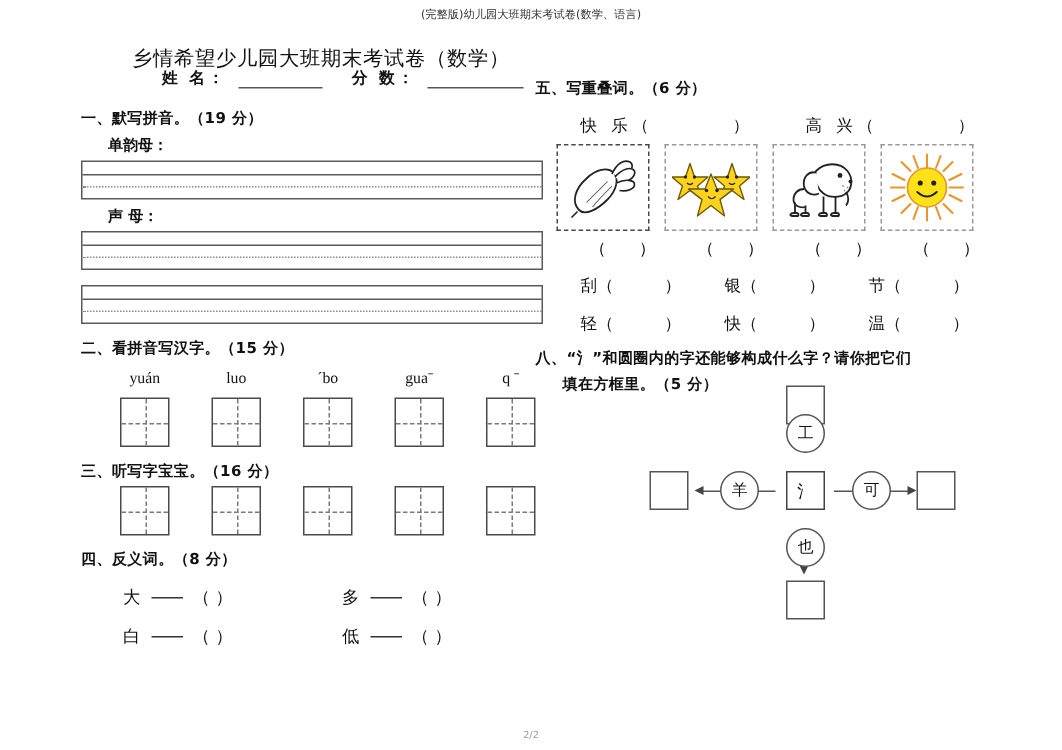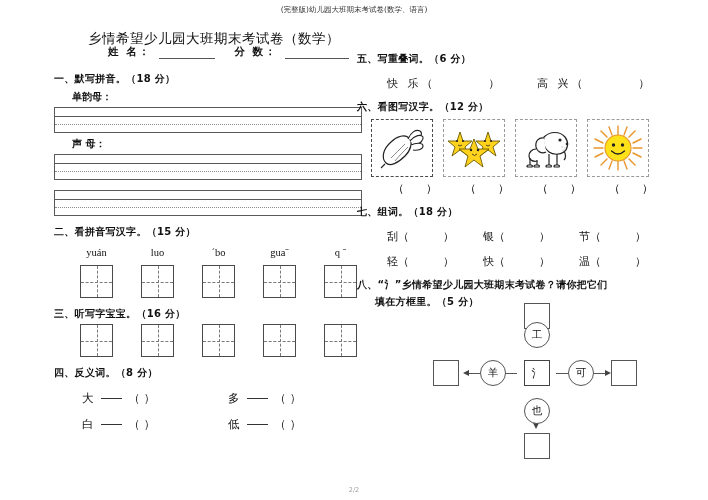--- a/index.html
+++ b/index.html
@@ -315,21 +315,21 @@
 
   <div class="col-left">
 
     <div class="namerow">
       <span class="lbl">姓 名：</span>
       <span class="blank-line bl-name"></span>
       <span class="lbl">分 数：</span>
       <span class="blank-line bl-score"></span>
     </div>
 
-    <div class="sec">一、默写拼音。（18 分）</div>
+    <div class="sec">一、默写拼音。（19 分）</div>
     <div class="sec-sub">单韵母：</div>
 
     <div class="staff">
       <div class="ln l1"></div>
       <div class="ln mid l2"></div>
     </div>
 
     <div class="sec-sub">声  母：</div>
 
     <div class="staff">
@@ -421,21 +421,20 @@
     <div class="sec" style="margin-top:0">五、写重叠词。（6 分）</div>
     <div class="word-row">
       <div class="word-item">
         <span class="ch">快 乐</span><span class="paren">（</span><span>）</span>
       </div>
       <div class="word-item">
         <span class="ch">高 兴</span><span class="paren">（</span><span>）</span>
       </div>
     </div>
 
-    <div class="sec">六、看图写汉字。（12 分）</div>
 
     <div class="pic-row">
 
       <div class="pic-box">
         <svg width="50" height="46" viewBox="0 0 50 46">
           <path d="M9 38 C4 33 6 24 14 17 C20 11 28 9 32 13 C36 17 34 25 28 31 C21 38 13 42 9 38 Z" fill="#ffffff" stroke="#222" stroke-width="1.2"></path>
           <path d="M14 33 C18 29 23 24 28 19" stroke="#555" stroke-width="0.7" fill="none"></path>
           <path d="M18 36 C22 31 27 26 31 22" stroke="#555" stroke-width="0.7" fill="none"></path>
           <path d="M31 14 C34 7 39 4 43 6 C46 8 44 13 39 16" fill="#fff" stroke="#222" stroke-width="1.1"></path>
           <path d="M33 16 C38 10 44 9 46 12 C47 15 43 19 38 20" fill="#fff" stroke="#222" stroke-width="1.1"></path>
@@ -522,21 +521,20 @@
 
     </div>
 
     <div class="paren-row">
       <div class="paren-cell">（）</div>
       <div class="paren-cell">（）</div>
       <div class="paren-cell">（）</div>
       <div class="paren-cell">（）</div>
     </div>
 
-    <div class="sec">七、组词。（18 分）</div>
     <div class="cw-row">
       <div class="cw-item">
         <span>刮</span><span class="paren">（</span><span>）</span>
       </div>
       <div class="cw-item">
         <span>银</span><span class="paren">（</span><span>）</span>
       </div>
       <div class="cw-item">
         <span>节</span><span class="paren">（</span><span>）</span>
       </div>
@@ -546,21 +544,21 @@
         <span>轻</span><span class="paren">（</span><span>）</span>
       </div>
       <div class="cw-item">
         <span>快</span><span class="paren">（</span><span>）</span>
       </div>
       <div class="cw-item">
         <span>温</span><span class="paren">（</span><span>）</span>
       </div>
     </div>
 
-    <div class="sec">八、“氵”乡情希望少儿园大班期末考试卷？请你把它们</div>
+    <div class="sec">八、“氵”和圆圈内的字还能够构成什么字？请你把它们</div>
     <div class="sec" style="margin-top:3px;padding-left:18px">填在方框里。（5 分）</div>
 
     <div class="diagram">
 
       <div class="d-line" style="left:119px; top:22px; width:1.2px; height:13px;"></div>
       <div class="d-line" style="left:119px; top:61px; width:1.2px; height:12px;"></div>
       <div class="d-line" style="left:119px; top:99px; width:1.2px; height:12px;"></div>
       <div class="d-line" style="left:88px; top:60px; width:12px; height:1.2px;"></div>
       <div class="d-line" style="left:51px; top:60px; width:12px; height:1.2px;"></div>
       <div class="d-line" style="left:139px; top:60px; width:12px; height:1.2px;"></div>

